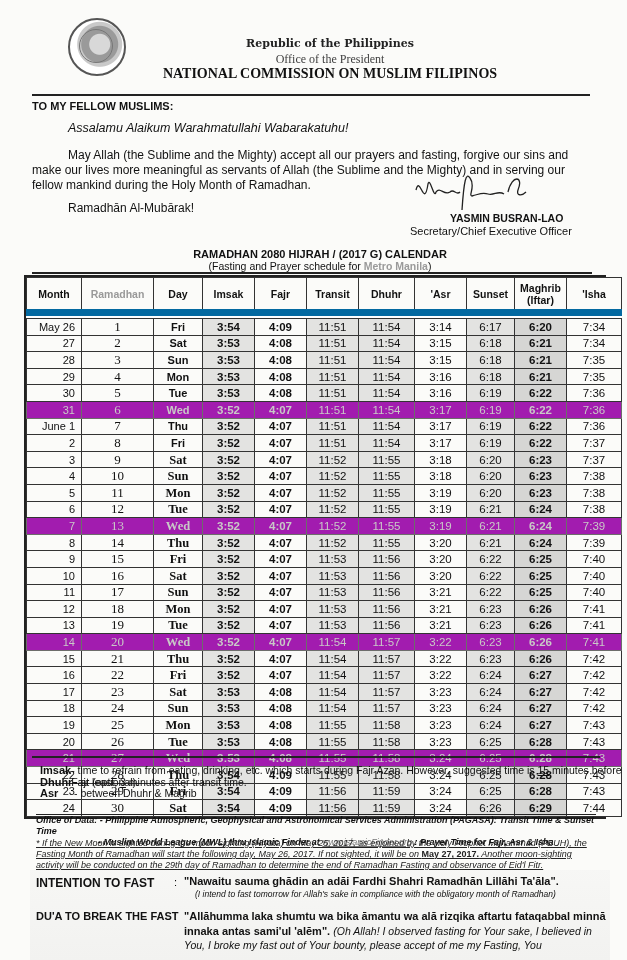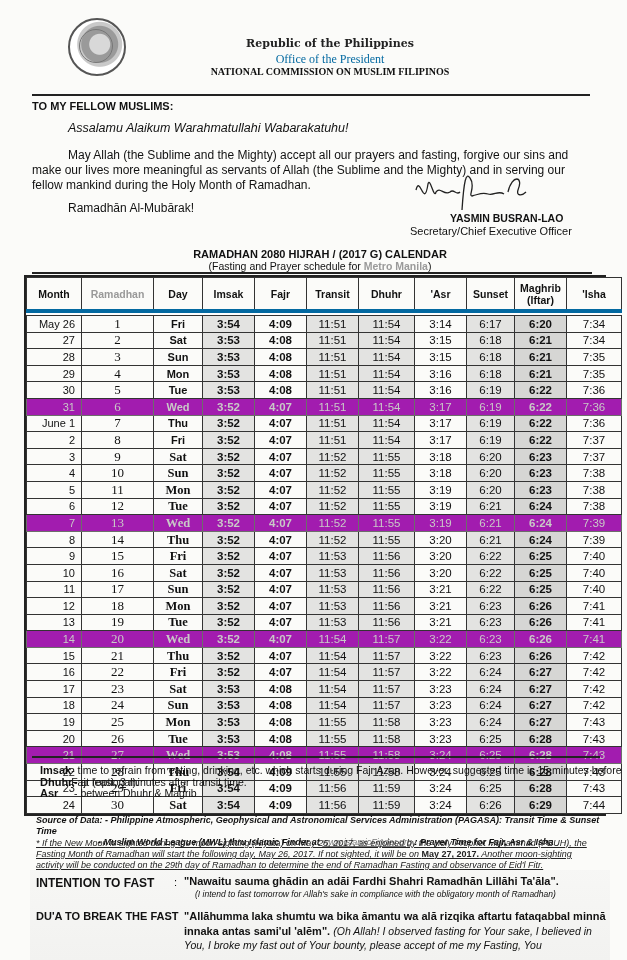--- a/index.html
+++ b/index.html
@@ -11,22 +11,22 @@
     position: relative;
   }
   .abs { position: absolute; }
   
   .seal { left: 68px; top: 18px; width: 54px; height: 54px; border-radius: 50%;
     border: 2px solid #555; background: radial-gradient(circle at 55% 45%, #d8d8d8 0 10px, #9a9a9a 11px 18px, #c9c9c9 19px 22px, #fff 23px);
   }
   .seal-inner { position:absolute; left:9px; top:9px; width:32px; height:32px; border-radius:50%; border:1px solid #777; }
   .hdr { left: 160px; width: 340px; text-align: center; }
   .hdr1 { top: 37px; font-family: "DejaVu Serif", serif; font-size: 11px; font-weight: bold; color:#222; }
-  .hdr2 { top: 52px; font-family: "Liberation Serif", serif; font-size: 12px; color: #0369a1; }
-  .hdr3 { top: 66px; font-family: "Liberation Serif", serif; font-size: 10px; font-weight: bold; }
+  .hdr2 { top: 52px; font-family: "Liberation Serif", serif; font-size: 12px; color: #404040; }
+  .hdr3 { top: 66px; font-family: "Liberation Serif", serif; font-size: 14px; font-weight: bold; }
   .rule-top { left: 32px; top: 94px; width: 558px; height: 2px; background: #222; }
 
   .salute { left: 32px; top: 100px; font-size: 11px; font-weight: bold; }
   .greet { left: 68px; top: 121px; font-size: 12.5px; font-style: italic; }
   .para { left: 32px; top: 148px; width: 560px; font-size: 12px; line-height: 15px; text-indent: 36px; }
   .closing { left: 68px; top: 201px; font-size: 12px; }
   .signature { left: 410px; top: 170px; width: 120px; height: 48px; }
   .signer { left: 450px; top: 212px; font-size: 10.5px; font-weight: bold; }
   .signer-title { left: 410px; top: 225px; font-size: 11px; }
 
@@ -34,21 +34,21 @@
   .cal-sub { left: 170px; top: 260px; width: 300px; text-align:center; font-size: 10.5px; }
   .cal-sub .loc { color: #9a9a9a; font-weight: bold; }
   .rule-cal { left: 32px; top: 272px; width: 560px; height: 2px; background: #222; }
 
   
   .tbl-wrap { left: 24px; top: 275px; width: 580px; border: 2px solid #222; border-right: none; }
   table { border-collapse: collapse; width: 579px; table-layout: fixed; }
   th, td { border: 1px solid #333; text-align: center; padding: 0; }
   th { height: 31px; font-size: 10.5px; font-weight: bold; }
   th.ram { color: #999; }
-  thead tr { border-bottom: 4px solid #0369a1; }
+  thead tr { border-bottom: 7px solid #0369a1; }
   td { height: 15.6px; font-size: 11.5px; line-height: 14px; }
   td.mo { text-align: right; padding-right: 6px; font-size: 11px; }
   td.ramd { font-family: "Liberation Serif", serif; font-size: 13px; }
   td.day { font-weight: bold; font-size: 11px; }
   td.dayserif { font-family: "Liberation Serif", serif; font-size: 12.5px; font-weight: bold; }
   td.b { font-weight: bold; }
   td.shade { background: #e3e3e1; }
   td.shade2 { background: #d6d6d4; }
   tr.wed td { background: #a21caf; color: #c9c9c7; border-color: #6d6d6b; }
   tr.wed { height: 14px; }
@@ -545,21 +545,21 @@
       <span class="legend-def"><span>- at least, </span><u>3</u><span> minutes after transit time.</span></span>
     </div>
   <div class="legend-row">
       <span class="legend-term">Asr</span>
       <span class="legend-def"><span>- between Dhuhr &amp; Magrib</span><u></u><span></span></span>
     </div>
 </div>
 <div class="abs rule-legend"></div>
 
 <div class="abs source">
-  <div><span class="lbl">Source of Data: -</span> <span>Philippine Atmospheric, Geophysical and Astronomical Services Administration (PAGASA):  Transit Time &amp; Sunset Time</span></div>
+  <div><span class="lbl">Office of Data: -</span> <span>Philippine Atmospheric, Geophysical and Astronomical Services Administration (PAGASA):  Transit Time &amp; Sunset Time</span></div>
   <div style="padding-left:62px"><span>-  Muslim World League (MWL) thru Islamic Finder at </span><span class="link">www.islamicFinder.org</span><span> : Prayer Time for Fajr, Asr &amp; Isha</span></div>
 </div>
 <div class="abs note"><span>* If the New Moon is sighted during the moon-sighting (Niyata) on May 25, 2017, as enjoined by the Holy Prophet Muhammad (PBUH), the Fasting Month of Ramadhan will start the following day, May 26, 2017. If not sighted, it will be on </span><b>May 27, 2017.</b><span>   Another moon-sighting activity will be conducted on the 29th day of Ramadhan to determine the end of Ramadhan Fasting and observance of Eid'l Fitr.</span></div>
 
 <div class="abs band"></div>
 <div class="abs int-label">INTENTION TO FAST</div>
 <div class="abs int-colon">:</div>
 <div class="abs int-text">"Nawaitu sauma ghādin an adāi Fardhi Shahri Ramadhān Lillāhi Ta'āla".</div>
 <div class="abs int-trans">(I intend to fast tomorrow for Allah's sake in compliance with the obligatory month of Ramadhan)</div>
 

